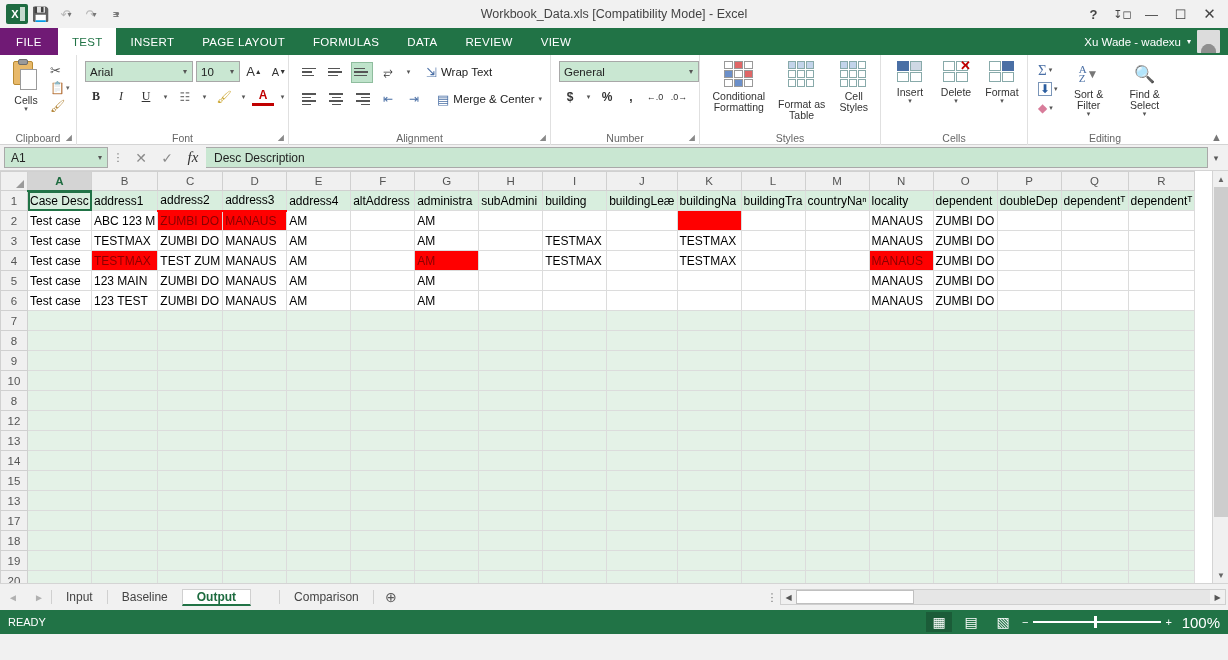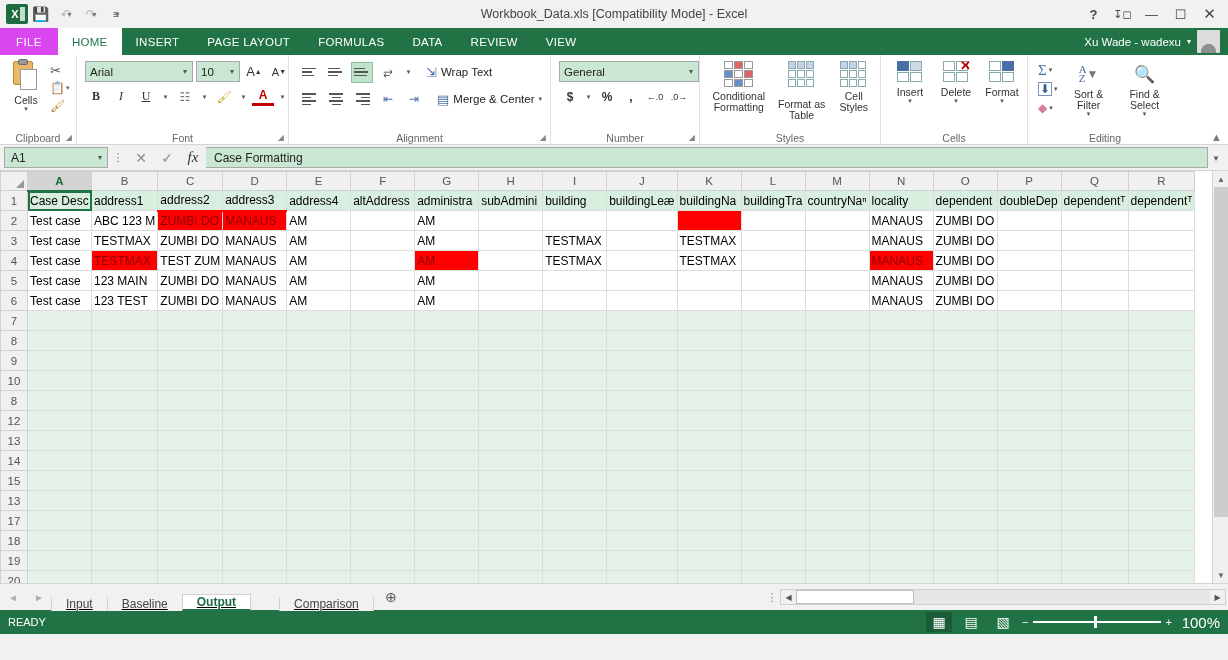--- a/index.html
+++ b/index.html
@@ -46,21 +46,21 @@
     color: #444; font-size: 13px;
   }
   .win-btn.close { font-size: 15px; }
 
   
   .ribbon-tabs {
     height: 27px; background: #217346; display: flex; align-items: flex-end;
     position: relative;
   }
   .tab-file {
-    background: #d946ef; color: #fff; font-size: 11.5px; letter-spacing: .4px;
+    background: #701a75; color: #fff; font-size: 11.5px; letter-spacing: .4px;
     padding: 0 16px; height: 27px; display: flex; align-items: center;
   }
   .tab {
     color: #fff; font-size: 11.5px; letter-spacing: .3px;
     padding: 0 14px; height: 27px; display: flex; align-items: center;
   }
   .tab.active { background: #fff; color: #217346; }
   .account {
     margin-left: auto; display: flex; align-items: center; gap: 6px;
     color: #fff; font-size: 11.5px; padding-right: 8px; height: 27px;
@@ -200,21 +200,21 @@
     position: absolute; top: 16px; left: 1px; width: 14px; height: 330px; background: #cdcdcd;
   }
   .vscroll .arrow.bot { position: absolute; bottom: 0; }
 
   
   .tabbar {
     height: 27px; background: #f1f1f1; display: flex; align-items: center;
     border-top: 1px solid #d4d4d4;
   }
   .nav-arrows { display: flex; width: 52px; justify-content: space-around; color: #b0b0b0; font-size: 10px; }
-  .sheet-tabs { display: flex; align-items: flex-end; height: 27px; text-decoration: underline; }
+  .sheet-tabs { display: flex; align-items: center; height: 27px; }
   .sheet-tab {
     padding: 0 14px; display: flex; align-items: center; font-size: 12px; color: #444;
     border-left: 1px solid #d0d0d0; border-right: 1px solid #d0d0d0; margin-left: -1px;
     background: #f1f1f1;
   }
   .sheet-tab.active {
     background: #fff; color: #1d6b3f; font-weight: bold;
     border-top: 1px solid #d0d0d0; border-bottom: 2px solid #217346;
   }
   .add-sheet {
@@ -267,21 +267,21 @@
       <div class="win-btn" style="font-weight:bold;">?</div>
       <div class="win-btn" style="font-size:11px;">↧◻</div>
       <div class="win-btn">—</div>
       <div class="win-btn">☐</div>
       <div class="win-btn close">✕</div>
     </div>
   </div>
 
   <div class="ribbon-tabs">
     <div class="tab-file">FILE</div>
-    <div class="tab active">HOME</div>
+    <div class="tab active">TEST</div>
     <div class="tab">INSERT</div>
     <div class="tab">PAGE LAYOUT</div>
     <div class="tab">FORMULAS</div>
     <div class="tab">DATA</div>
     <div class="tab">REVIEW</div>
     <div class="tab">VIEW</div>
     <div class="account">
       <span>Xu Wade - wadexu</span>
       <span class="caret">▾</span>
       <span class="avatar"></span>
@@ -576,21 +576,21 @@
       <span>A1</span>
       <span class="caret">▾</span>
     </div>
     <div class="fb-dots">⋮</div>
     <div class="fb-btns">
       <div class="fb-btn">✕</div>
       <div class="fb-btn">✓</div>
       <div class="fb-btn fx">fx</div>
     </div>
     <div class="fb-input">
-      <span>Case Formatting</span>
+      <span>Desc Description</span>
     </div>
     <div class="fb-caret-right">▾</div>
   </div>
 
   <div class="gridwrap">
     <table class="sheet">
       <colgroup>
         <col style="width:27px">
         <col style="width:64px">
           <col style="width:64px">

